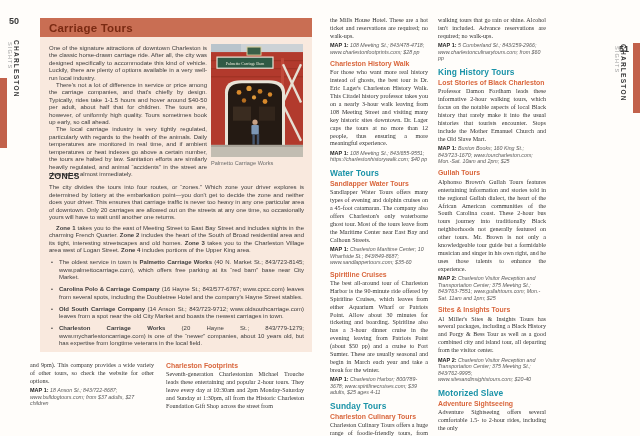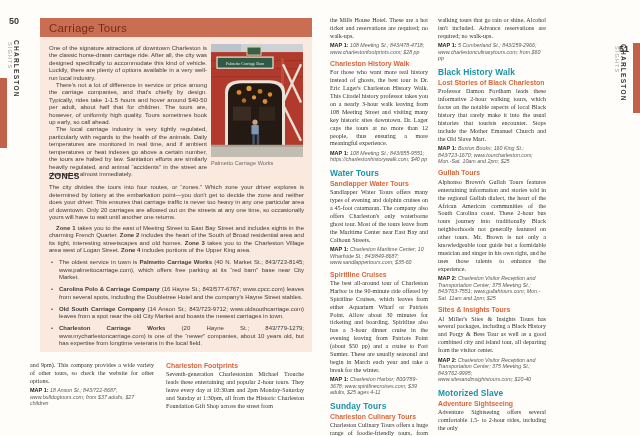--- a/index.html
+++ b/index.html
@@ -21,21 +21,21 @@
   .edge-right{right:13px;top:44px;}
   .edge-tab{position:absolute;width:7px;height:70px;background:#c2614a;}
   .tab-left{left:0;top:78px;}
   .tab-right{right:0;top:43px;}
 
   
   .title-bar{
     position:absolute;left:40px;top:18px;width:272px;height:19px;
     background:#c96e53;display:flex;align-items:center;box-sizing:border-box;padding-left:9px;
   }
-  .title-bar h1{margin:0;font-size:11.5px;font-weight:normal;color:#7a2a12;letter-spacing:.2px;}
+  .title-bar h1{margin:0;font-size:11.5px;font-weight:bold;color:#7a2a12;letter-spacing:.2px;}
   .feature-box{
     position:absolute;left:40px;top:37px;width:272px;height:315px;
     background:#f9e9de;box-sizing:border-box;
   }
   .box-intro{
     position:absolute;left:9px;top:8px;width:158px;
     font-size:6px;line-height:7.4px;color:#3c3c3c;text-align:justify;
   }
   .box-intro p{margin:0;}
   .box-intro p.ind{text-indent:7px;}
@@ -182,21 +182,21 @@
 
   <h3 class="cat">Sunday Tours</h3>
   <h4 class="tour">Charleston Culinary Tours</h4>
   <p class="body">Charleston Culinary Tours offers a huge range of foodie-friendly tours, from their signature Downtown Charleston tour to an Oyster Tour to a Mixology tour, and more. These are</p>
 </div>
 
 <div class="serif-col rcol2">
   <p class="body">walking tours that go rain or shine. Alcohol isn't included. Advance reservations are required; no walk-ups.</p>
   <p class="map"><span class="map-label">MAP 1:</span> <span>5 Cumberland St.; 843/259-2966; www.charlestonculinarytours.com; from $60 pp</span></p>
 
-  <h3 class="cat">Black History Walk</h3>
+  <h3 class="cat">King History Tours</h3>
   <h4 class="tour">Lost Stories of Black Charleston</h4>
   <p class="body">Professor Damon Fordham leads these informative 2-hour walking tours, which focus on the notable aspects of local Black history that rarely make it into the usual histories that tourists encounter. Stops include the Mother Emanuel Church and the Old Slave Mart.</p>
   <p class="map"><span class="map-label">MAP 1:</span> <span>Buxton Books; 160 King St.; 843/723-1670; www.tourcharleston.com; Mon.-Sat. 10am and 2pm; $25</span></p>
 
   <h4 class="tour">Gullah Tours</h4>
   <p class="body">Alphonso Brown's Gullah Tours features entertaining information and stories told in the regional Gullah dialect, the heart of the African American communities of the South Carolina coast. These 2-hour bus tours journey into traditionally Black neighborhoods not generally featured on other tours. Mr. Brown is not only a knowledgeable tour guide but a formidable musician and singer in his own right, and he uses those talents to enhance the experience.</p>
   <p class="map"><span class="map-label">MAP 2:</span> <span>Charleston Visitor Reception and Transportation Center; 375 Meeting St.; 843/763-7551; www.gullahtours.com; Mon.-Sat. 11am and 1pm; $25</span></p>
 
   <h4 class="tour">Sites &amp; Insights Tours</h4>
   <p class="body">Al Miller's Sites &amp; Insights Tours has several packages, including a Black History and Porgy &amp; Bess Tour as well as a good combined city and island tour, all departing from the visitor center.</p>

